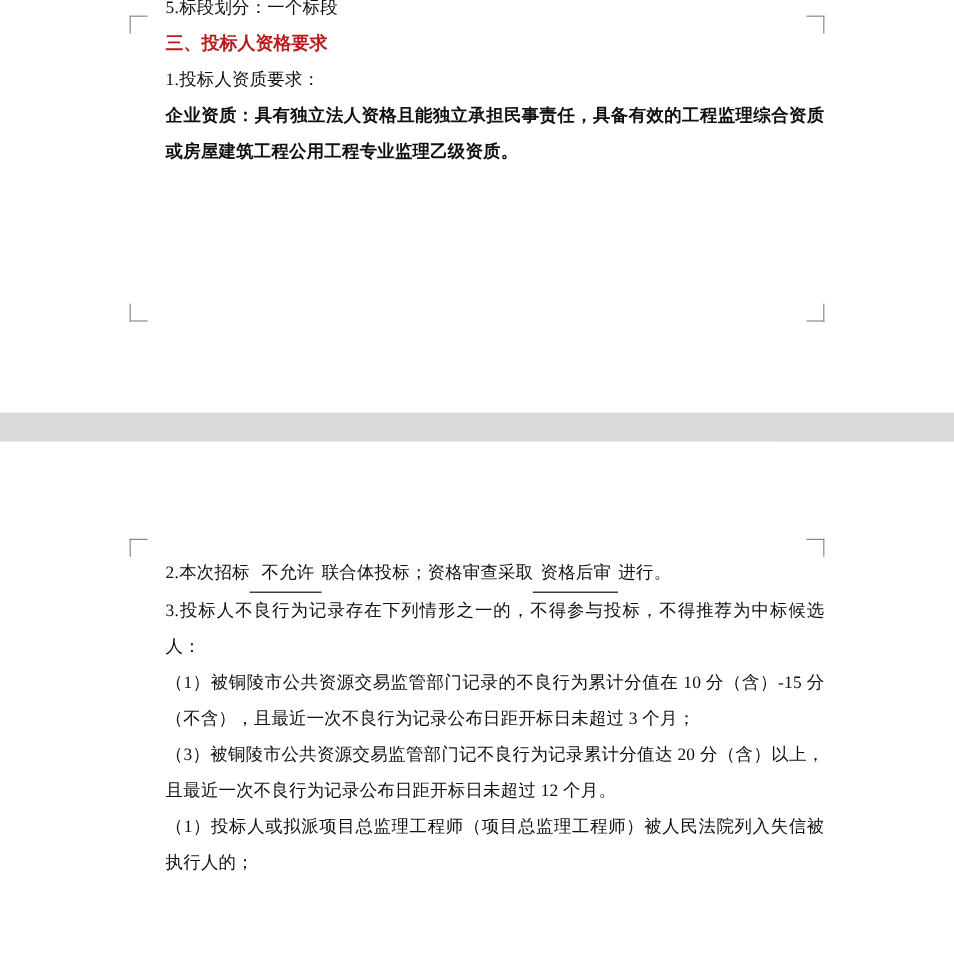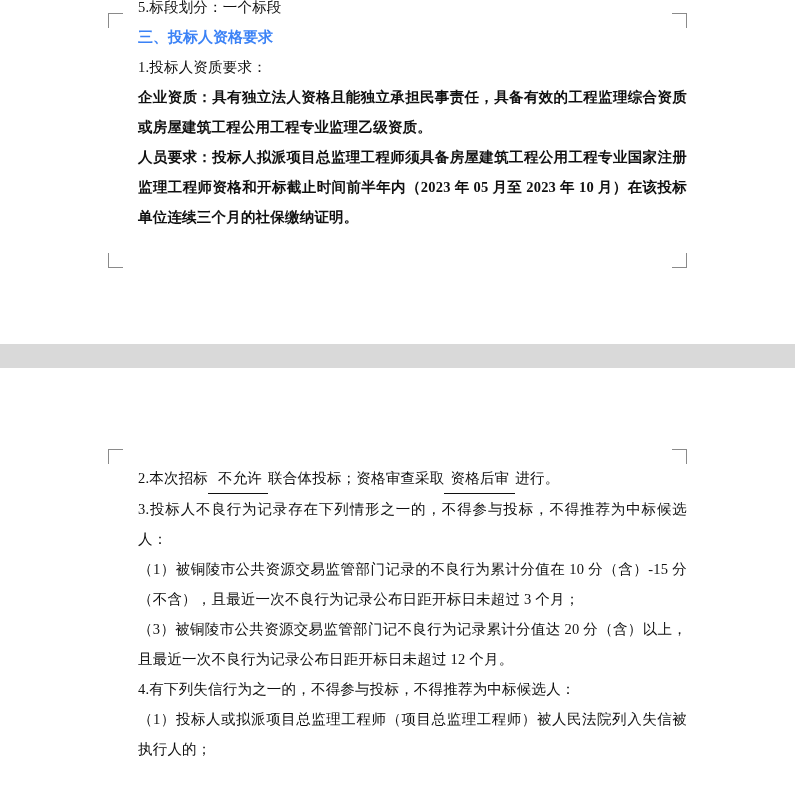--- a/index.html
+++ b/index.html
@@ -56,21 +56,21 @@
     margin: 0;
     letter-spacing: 0.2px;
   }
   .indent2 { text-indent: 0; padding-left: 30px; }
   .bold { font-weight: bold; }
   .heading {
     font-size: 15px;
     font-weight: bold;
     line-height: 30px;
     padding-left: 30px;
-    color: #3b82f6;
+    color: #b91c1c;
     margin: 0;
   }
   .blank-u {
     display: inline-block;
     border-bottom: 1px solid #101010;
     padding: 0 6px;
     min-width: 48px;
     text-align: right;
   }
   
@@ -94,35 +94,33 @@
     <div class="crop tl" style="left:108px; top:21px;"></div>
     <div class="crop tr" style="right:108px; top:21px;"></div>
     <div class="crop bl" style="left:108px; bottom:76px;"></div>
     <div class="crop br" style="right:108px; bottom:76px;"></div>
 
     <div class="content" style="top: 0px;">
       <p class="para indent2">5.标段划分：一个标段</p>
       <p class="heading">三、投标人资格要求</p>
       <p class="para indent2">1.投标人资质要求：</p>
       <p class="para indent2 bold">企业资质：具有独立法人资格且能独立承担民事责任，具备有效的工程监理综合资质或房屋建筑工程公用工程专业监理乙级资质。</p>
-      <p class="para indent2 bold">人员要求：投标人拟派项目总监理工程师须具备房屋建筑工程公用工程专业国家注册监理工程师资格和开标截止时间前半年内（2023 年 05 月至 2023 年 10 月）在该投标单位连续三个月的社保缴纳证明。</p>
     </div>
   </div>
 
   <div class="gap"></div>
 
   <div class="page" id="page-2">
     <div class="crop tl" style="left:108px; top:81px;"></div>
     <div class="crop tr" style="right:108px; top:81px;"></div>
 
     <div class="content" style="top: 95px;">
       <p class="para indent2">
         <span>2.本次招标</span><span class="blank-u">不允许</span><span>联合体投标；资格审查采取</span><span class="blank-u">资格后审</span><span>进行。</span>
       </p>
       <p class="para indent2">3.投标人不良行为记录存在下列情形之一的，不得参与投标，不得推荐为中标候选人：</p>
       <p class="para indent2">（1）被铜陵市公共资源交易监管部门记录的不良行为累计分值在 10 分（含）-15 分（不含），且最近一次不良行为记录公布日距开标日未超过 3 个月；</p>
       <p class="para indent2">（3）被铜陵市公共资源交易监管部门记不良行为记录累计分值达 20 分（含）以上，且最近一次不良行为记录公布日距开标日未超过 12 个月。</p>
-      <p class="para indent2">4.有下列失信行为之一的，不得参与投标，不得推荐为中标候选人：</p>
       <p class="para indent2">（1）投标人或拟派项目总监理工程师（项目总监理工程师）被人民法院列入失信被执行人的；</p>
     </div>
   </div>
 
 </div>
 
 </body></html>

